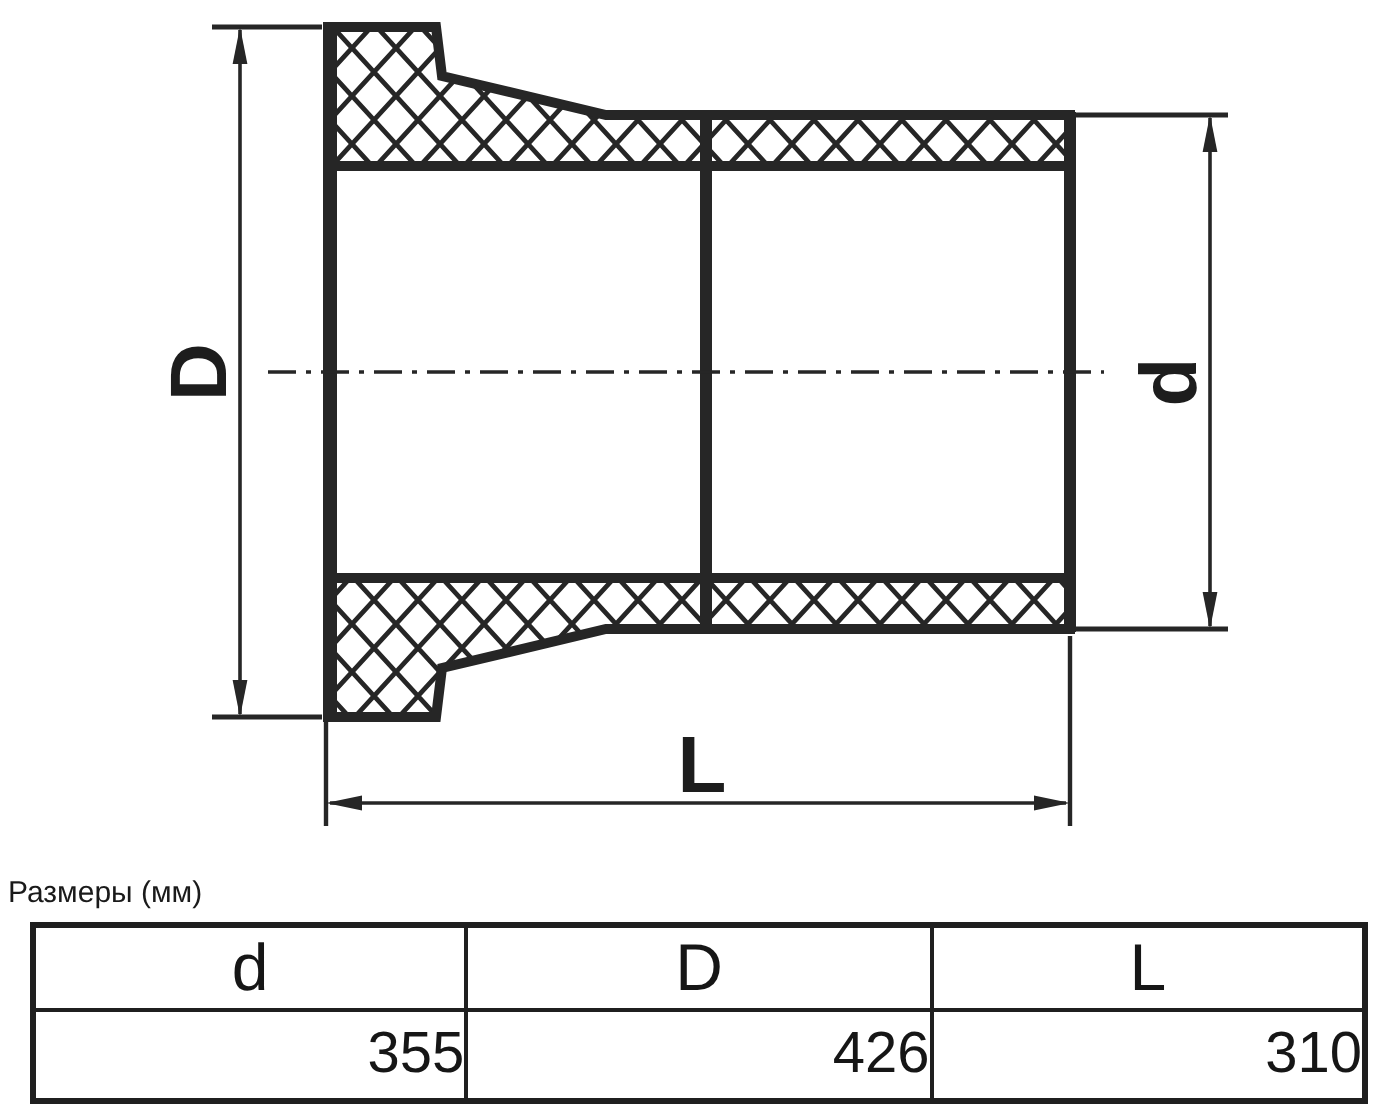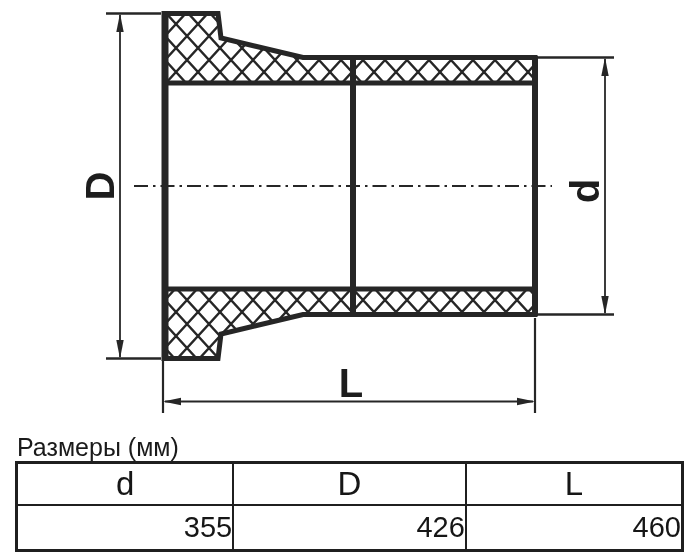--- a/index.html
+++ b/index.html
@@ -21,23 +21,23 @@
     top: 0;
   }
   .dim-label {
     font-family: "Liberation Sans", sans-serif;
     font-size: 40px;
     font-weight: bold;
     fill: #1d1d1d;
   }
   .table-caption {
     position: absolute;
-    left: 17px;
+    left: 4px;
     top: 435px;
-    font-size: 25px;
+    font-size: 15px;
     line-height: 24px;
     color: #1a1a1a;
   }
   table.dim-table {
     position: absolute;
     left: 15px;
     top: 461px;
     width: 669px;
     border-collapse: collapse;
     table-layout: fixed;
@@ -126,18 +126,18 @@
   <table class="dim-table">
     <tbody>
       <tr class="header-row">
         <td class="col-d">d</td>
         <td class="col-D">D</td>
         <td class="col-L">L</td>
       </tr>
       <tr class="value-row">
         <td>355</td>
         <td>426</td>
-        <td>460</td>
+        <td>310</td>
       </tr>
     </tbody>
   </table>
 
 </div>
 
 </body></html>

